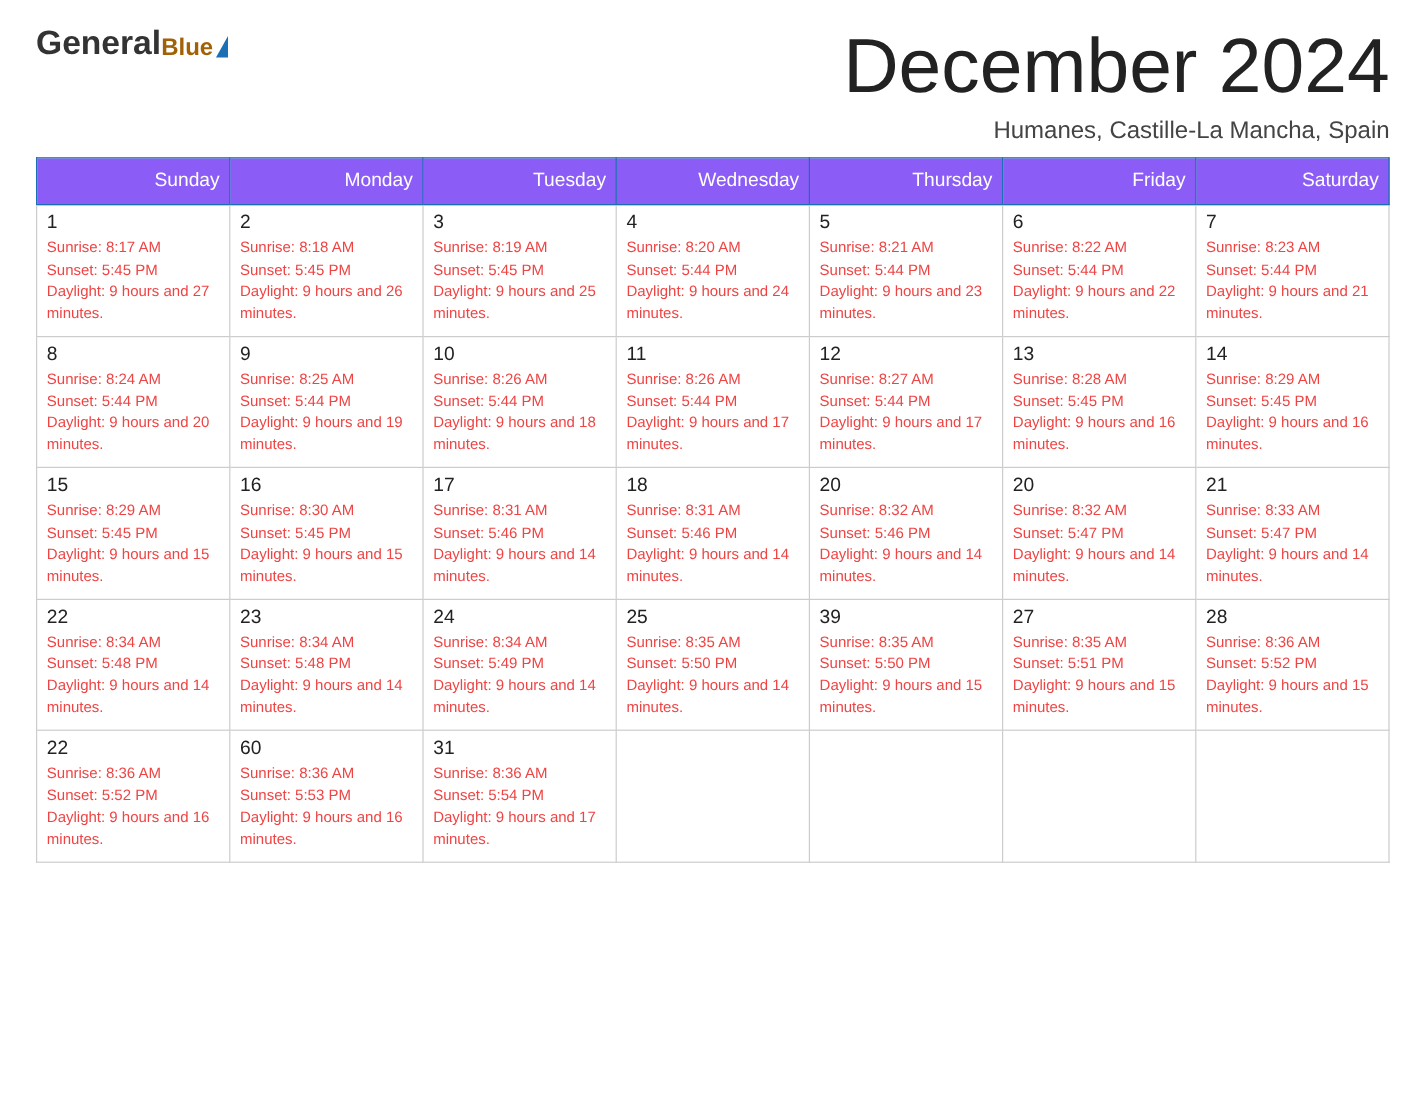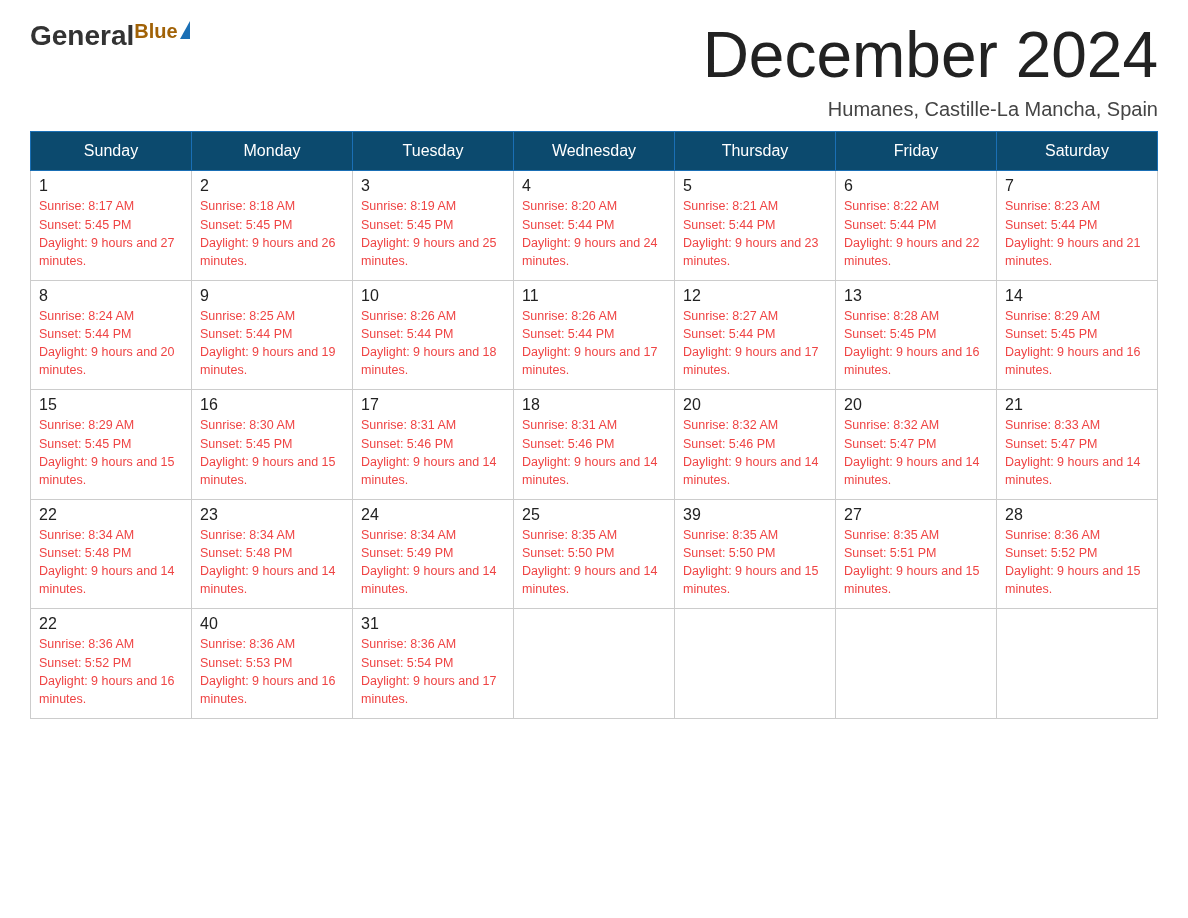--- a/index.html
+++ b/index.html
@@ -16,21 +16,21 @@
       align-items: flex-start;
       margin-bottom: 10px;
     }
     .logo-container {
       display: flex;
       flex-direction: column;
       align-items: flex-start;
     }
     .logo-text {
       display: flex;
-      align-items: flex-start;
+      align-items: flex-end;
     }
     .logo-general {
       font-size: 28px;
       font-weight: bold;
       color: #333;
     }
     .logo-blue-part {
       display: flex;
       align-items: center;
     }
@@ -61,26 +61,26 @@
       font-size: 20px;
       color: #444;
       margin-top: 8px;
     }
     .calendar-table {
       width: 100%;
       border-collapse: collapse;
       margin-top: 10px;
     }
     .calendar-table thead tr th {
-      background-color: #0c4a6e;
+      background-color: #8b5cf6;
       color: #fff;
       font-size: 16px;
       font-weight: normal;
       padding: 10px 8px;
-      text-align: center;
+      text-align: right;
       border: 1px solid #1a6fb5;
     }
     .calendar-table tbody tr td {
       vertical-align: top;
       padding: 6px 8px 10px 8px;
       border: 1px solid #ccc;
       font-size: 13px;
       color: #333;
       min-height: 90px;
       width: calc(100% / 7);
@@ -198,21 +198,21 @@
           <td><span class="day-number">39</span>
           <span class="day-info">Sunrise: 8:35 AM<br>Sunset: 5:50 PM<br>Daylight: 9 hours and 15 minutes.</span></td>
           <td><span class="day-number">27</span>
           <span class="day-info">Sunrise: 8:35 AM<br>Sunset: 5:51 PM<br>Daylight: 9 hours and 15 minutes.</span></td>
           <td><span class="day-number">28</span>
           <span class="day-info">Sunrise: 8:36 AM<br>Sunset: 5:52 PM<br>Daylight: 9 hours and 15 minutes.</span></td>
         </tr>
         <tr class="week-row">
           <td><span class="day-number">22</span>
           <span class="day-info">Sunrise: 8:36 AM<br>Sunset: 5:52 PM<br>Daylight: 9 hours and 16 minutes.</span></td>
-          <td><span class="day-number">40</span>
+          <td><span class="day-number">60</span>
           <span class="day-info">Sunrise: 8:36 AM<br>Sunset: 5:53 PM<br>Daylight: 9 hours and 16 minutes.</span></td>
           <td><span class="day-number">31</span>
           <span class="day-info">Sunrise: 8:36 AM<br>Sunset: 5:54 PM<br>Daylight: 9 hours and 17 minutes.</span></td>
           <td class="empty"></td>
           <td class="empty"></td>
           <td class="empty"></td>
           <td class="empty"></td>
         </tr>
       </tbody>
   </table>

